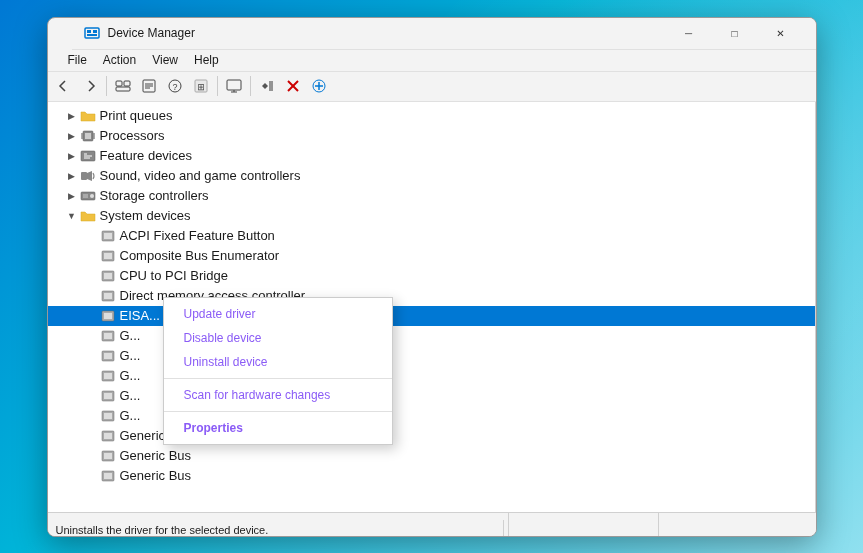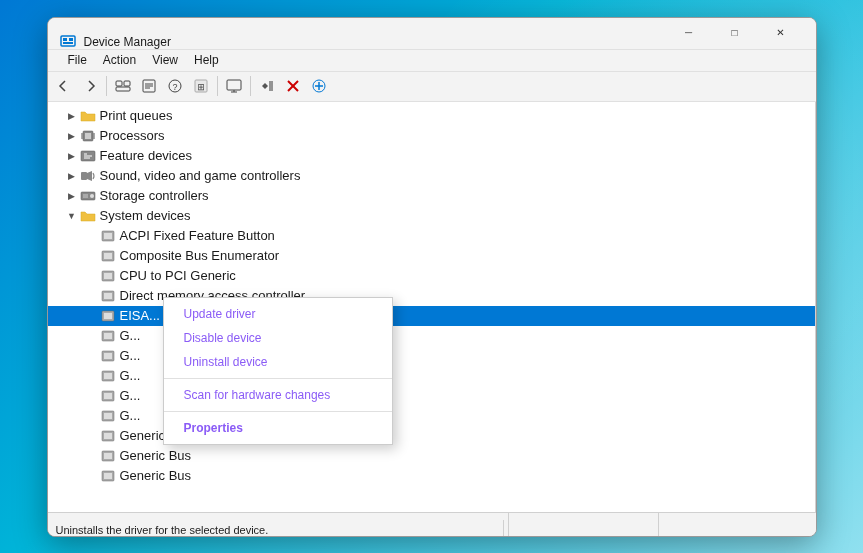--- a/index.html
+++ b/index.html
@@ -37,24 +37,25 @@
       flex-direction: column;
       box-shadow: 0 8px 32px rgba(0,0,0,0.35);
       overflow: hidden;
       position: relative;
     }
 
     .titlebar {
       height: 32px;
       background: #f3f3f3;
       display: flex;
-      align-items: flex-end;
+      align-items: center;
       padding: 0 12px;
       border-bottom: 1px solid #e0e0e0;
       user-select: none;
+      margin-left: 24px;
     }
 
     .titlebar-icon {
       width: 16px;
       height: 16px;
       margin-right: 8px;
       display: flex;
       align-items: center;
       justify-content: center;
     }
@@ -468,21 +469,21 @@
 
       <div class="tree-item">
         <span class="tree-indent" style="width:36px"></span>
         <span class="tree-expand" style="width:16px;"></span>
         <span class="tree-icon">
           <svg width="16" height="14" viewBox="0 0 16 14">
               <rect x="2" y="2" width="12" height="10" rx="1" fill="#aaa" stroke="#666" stroke-width="0.5"></rect>
               <rect x="4" y="4" width="8" height="6" fill="#ddd"></rect>
             </svg>
         </span>
-        <span class="tree-label">CPU to PCI Generic</span>
+        <span class="tree-label">CPU to PCI Bridge</span>
       </div>
 
       <div class="tree-item">
         <span class="tree-indent" style="width:36px"></span>
         <span class="tree-expand" style="width:16px;"></span>
         <span class="tree-icon">
           <svg width="16" height="14" viewBox="0 0 16 14">
               <rect x="2" y="2" width="12" height="10" rx="1" fill="#aaa" stroke="#666" stroke-width="0.5"></rect>
               <rect x="4" y="4" width="8" height="6" fill="#ddd"></rect>
             </svg>

